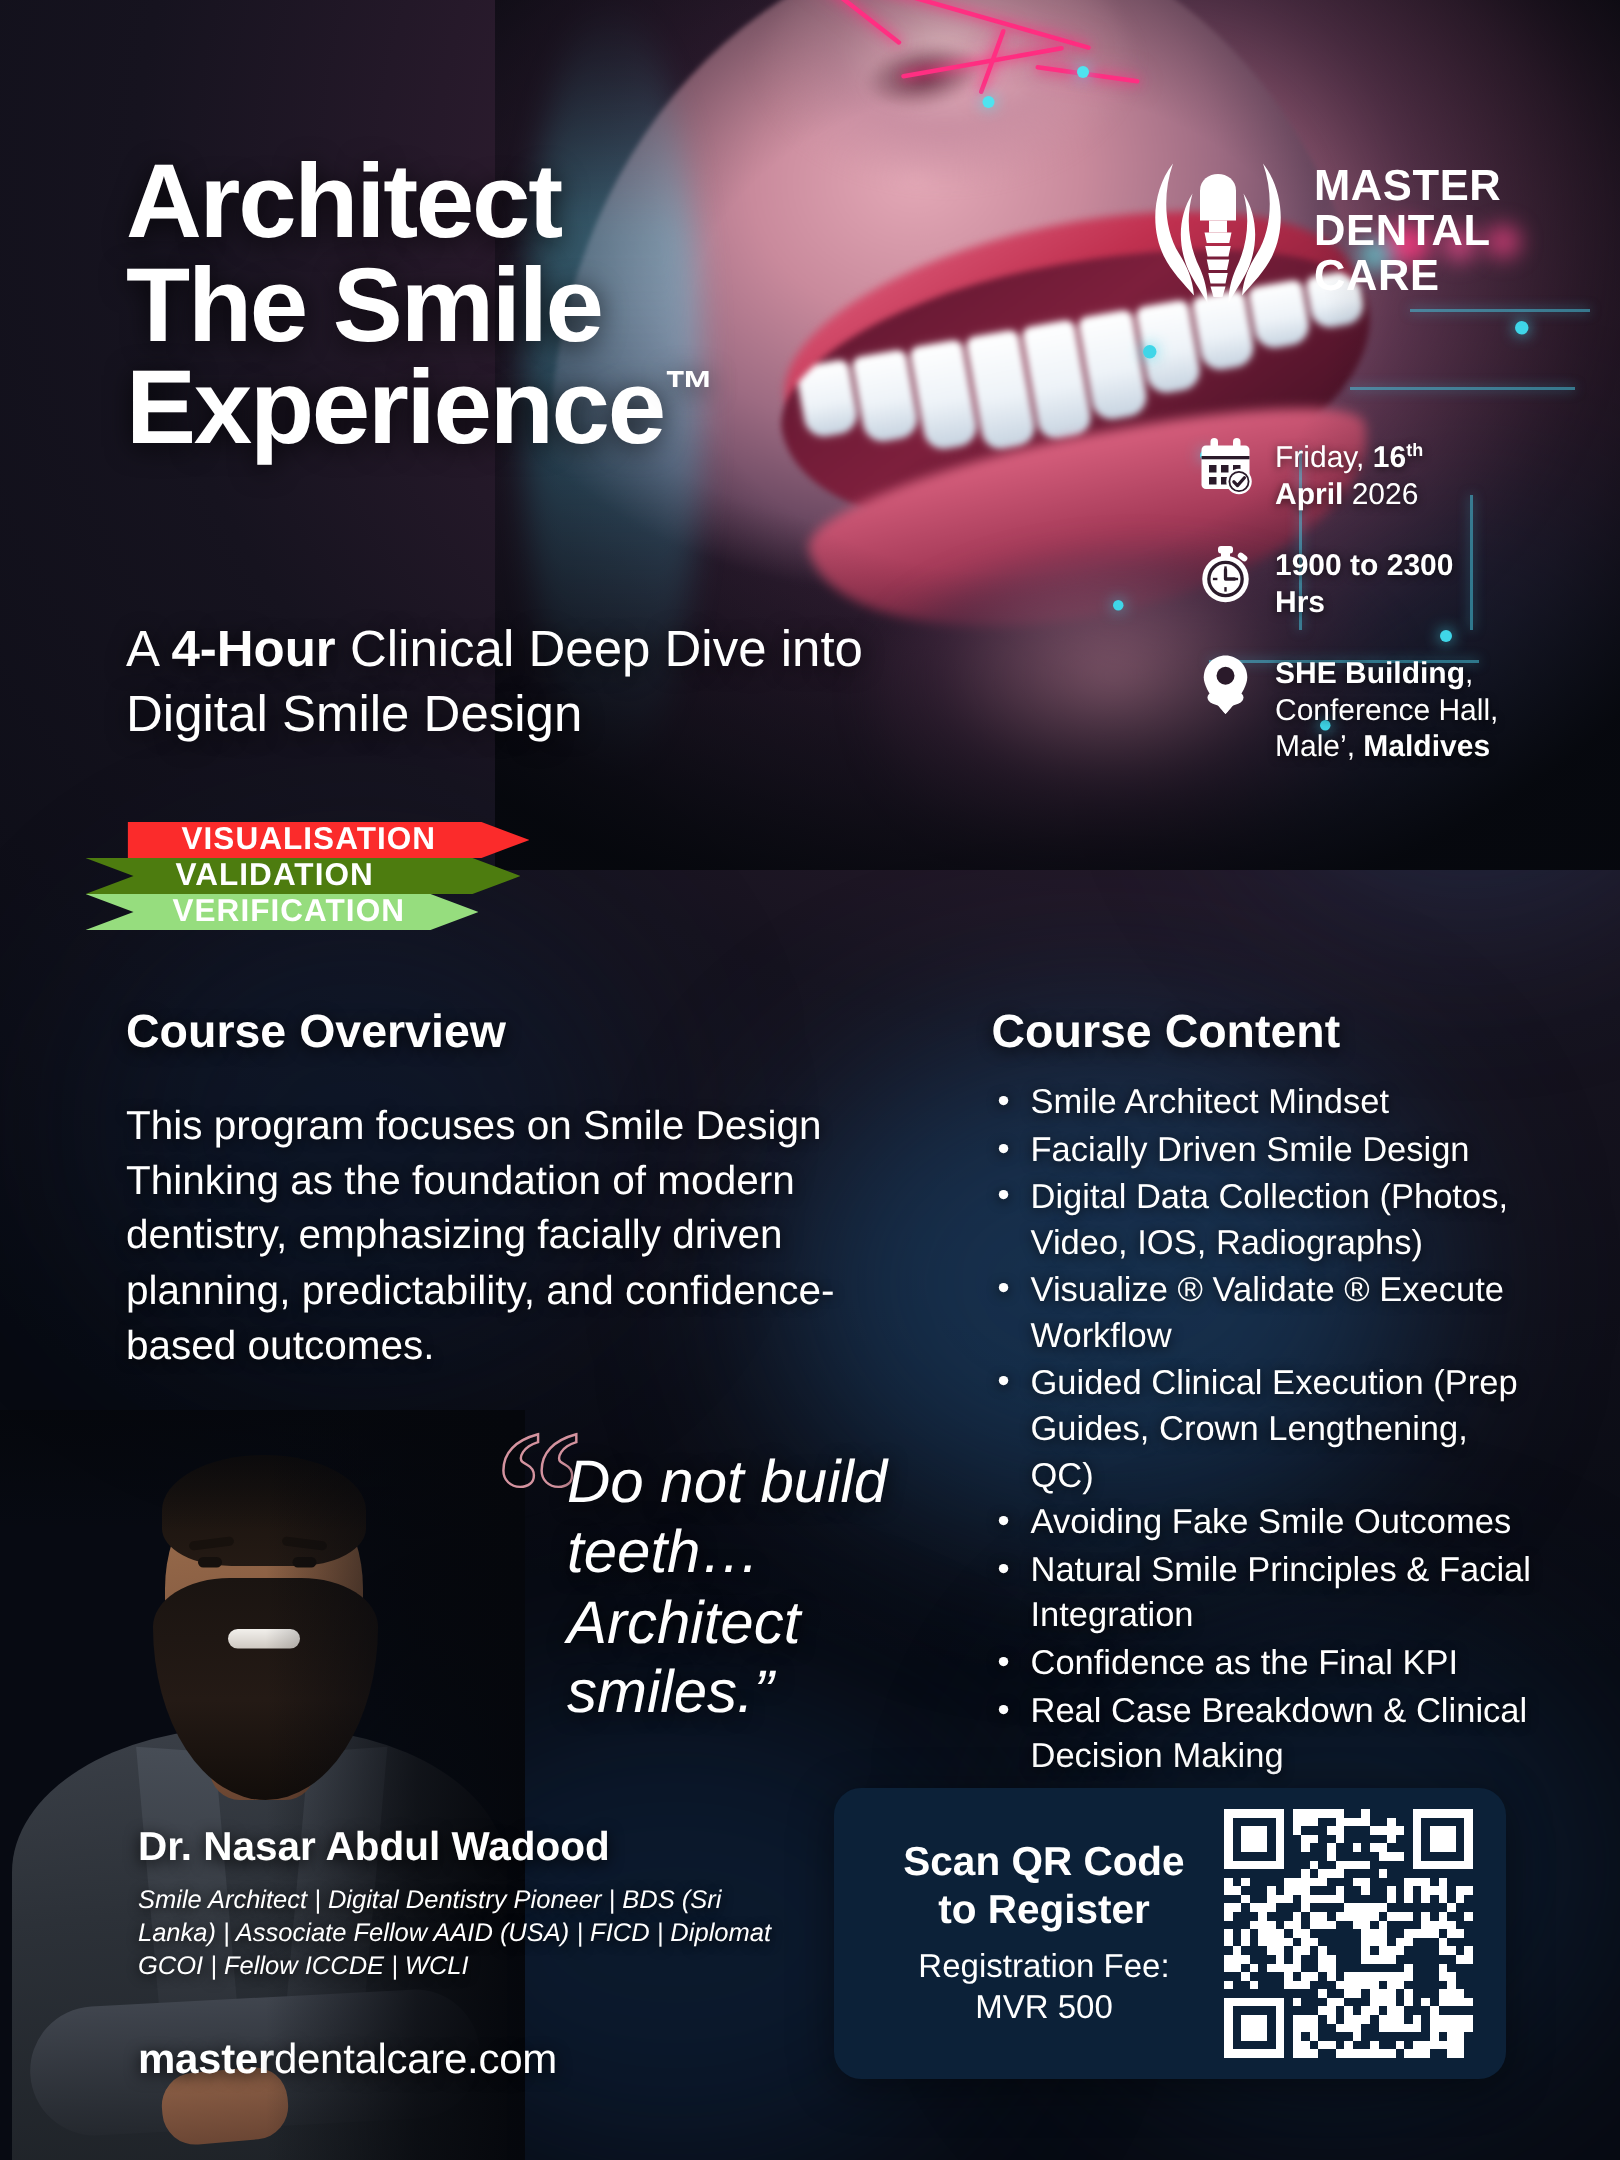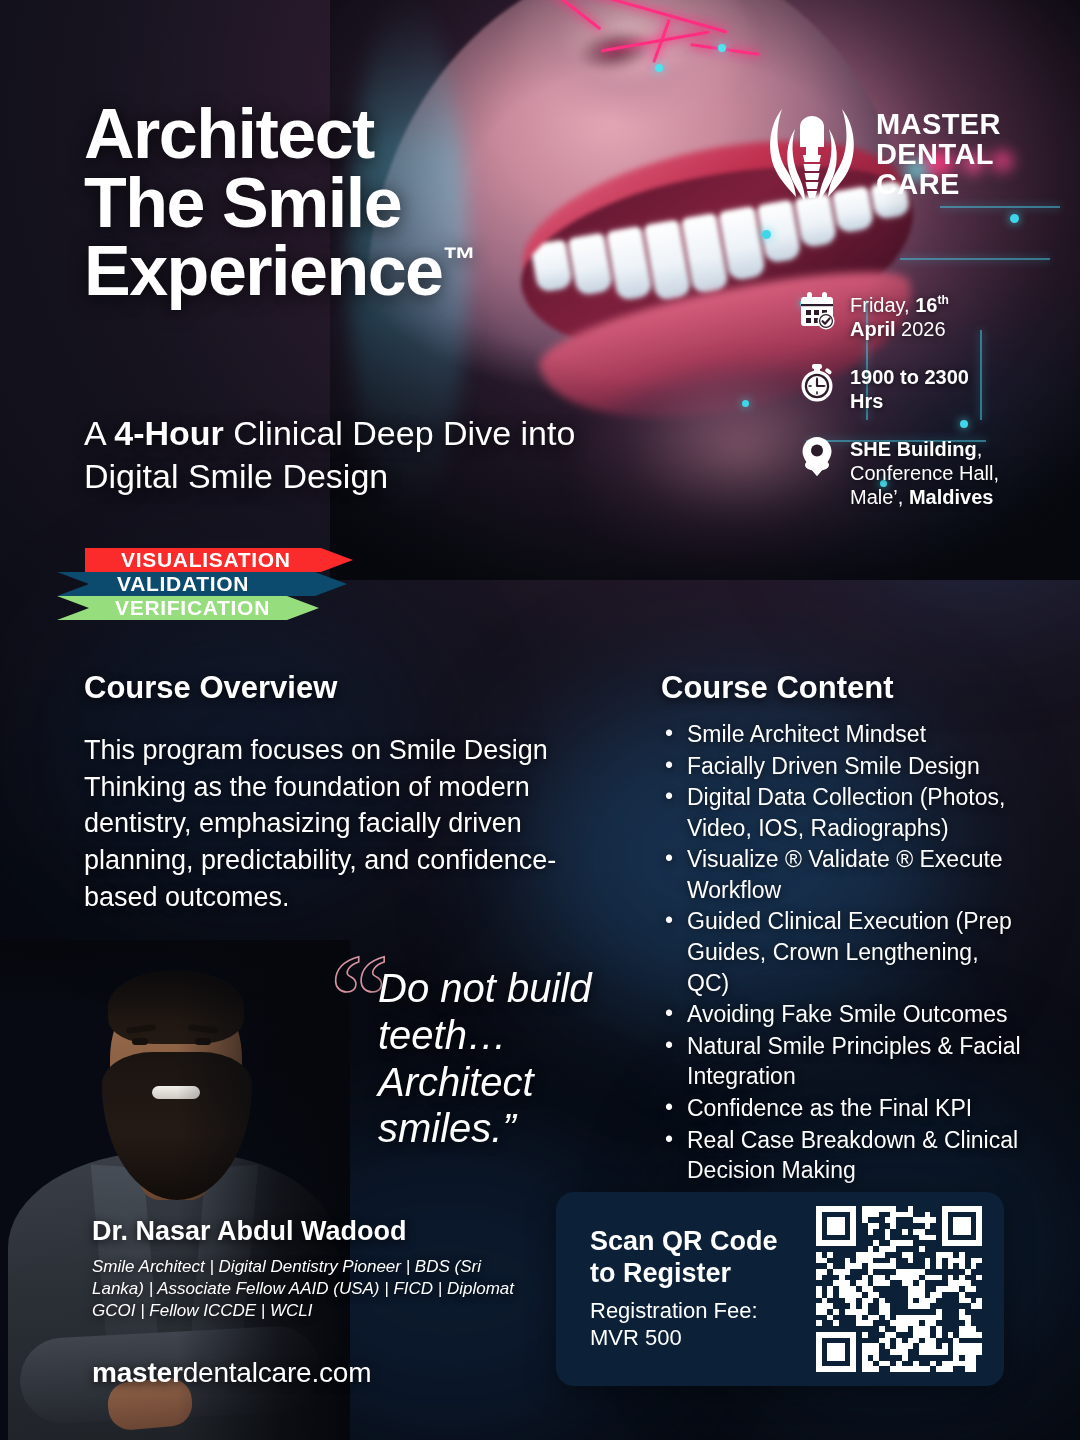--- a/index.html
+++ b/index.html
@@ -208,21 +208,21 @@
   .sp-cred { margin-top:9px; font-size:17px; line-height:1.29; font-style:italic; font-weight:300;
              text-shadow:0 1px 8px rgba(0,0,0,.9); }
   .website { position:absolute; left:92px; top:1357px; font-size:28px; letter-spacing:-.2px;
              text-shadow:0 2px 10px rgba(0,0,0,.9); font-weight:300; }
   .website b { font-weight:bold; }
 
   
   .qr-panel { position:absolute; left:556px; top:1192px; width:448px; height:194px;
               background:#0c2138; border-radius:18px; display:flex; align-items:center;
               padding:0 22px 0 34px; gap:14px; box-shadow:0 6px 30px rgba(0,0,0,.45); }
-  .qr-copy { flex:1; }
+  .qr-copy { flex:1;text-align:center; }
   .qr-title { font-size:27px; font-weight:bold; line-height:1.18; }
   .qr-fee { margin-top:8px; font-size:22px; line-height:1.22; font-weight:300; }
   .qr-img { width:166px; height:166px; flex:0 0 auto; }
 </style>
 </head>
 <body>
 
 <div id="poster">
 
   <div class="bg-base"></div>
@@ -375,21 +375,21 @@
         <span>Conference Hall,</span><br>
         <span>Male’, </span><b>Maldives</b>
       </div>
     </div>
   </div>
 
   <div class="chev-wrap">
     <div class="chev chev-1" style="background: rgb(251, 43, 43);">
       <span>VISUALISATION</span>
     </div>
-    <div class="chev chev-2" style="background: #0c4a6e;">
+    <div class="chev chev-2" style="background: #4d7c0f;">
       <span>VALIDATION</span>
     </div>
     <div class="chev chev-3" style="background: rgb(150, 221, 126);">
       <span>VERIFICATION</span>
     </div>
   </div>
 
   <div class="overview">
     <div class="h2">Course Overview</div>
     <div class="body">This program focuses on Smile Design Thinking as the foundation of modern dentistry, emphasizing facially driven planning, predictability, and confidence-based outcomes.</div>

